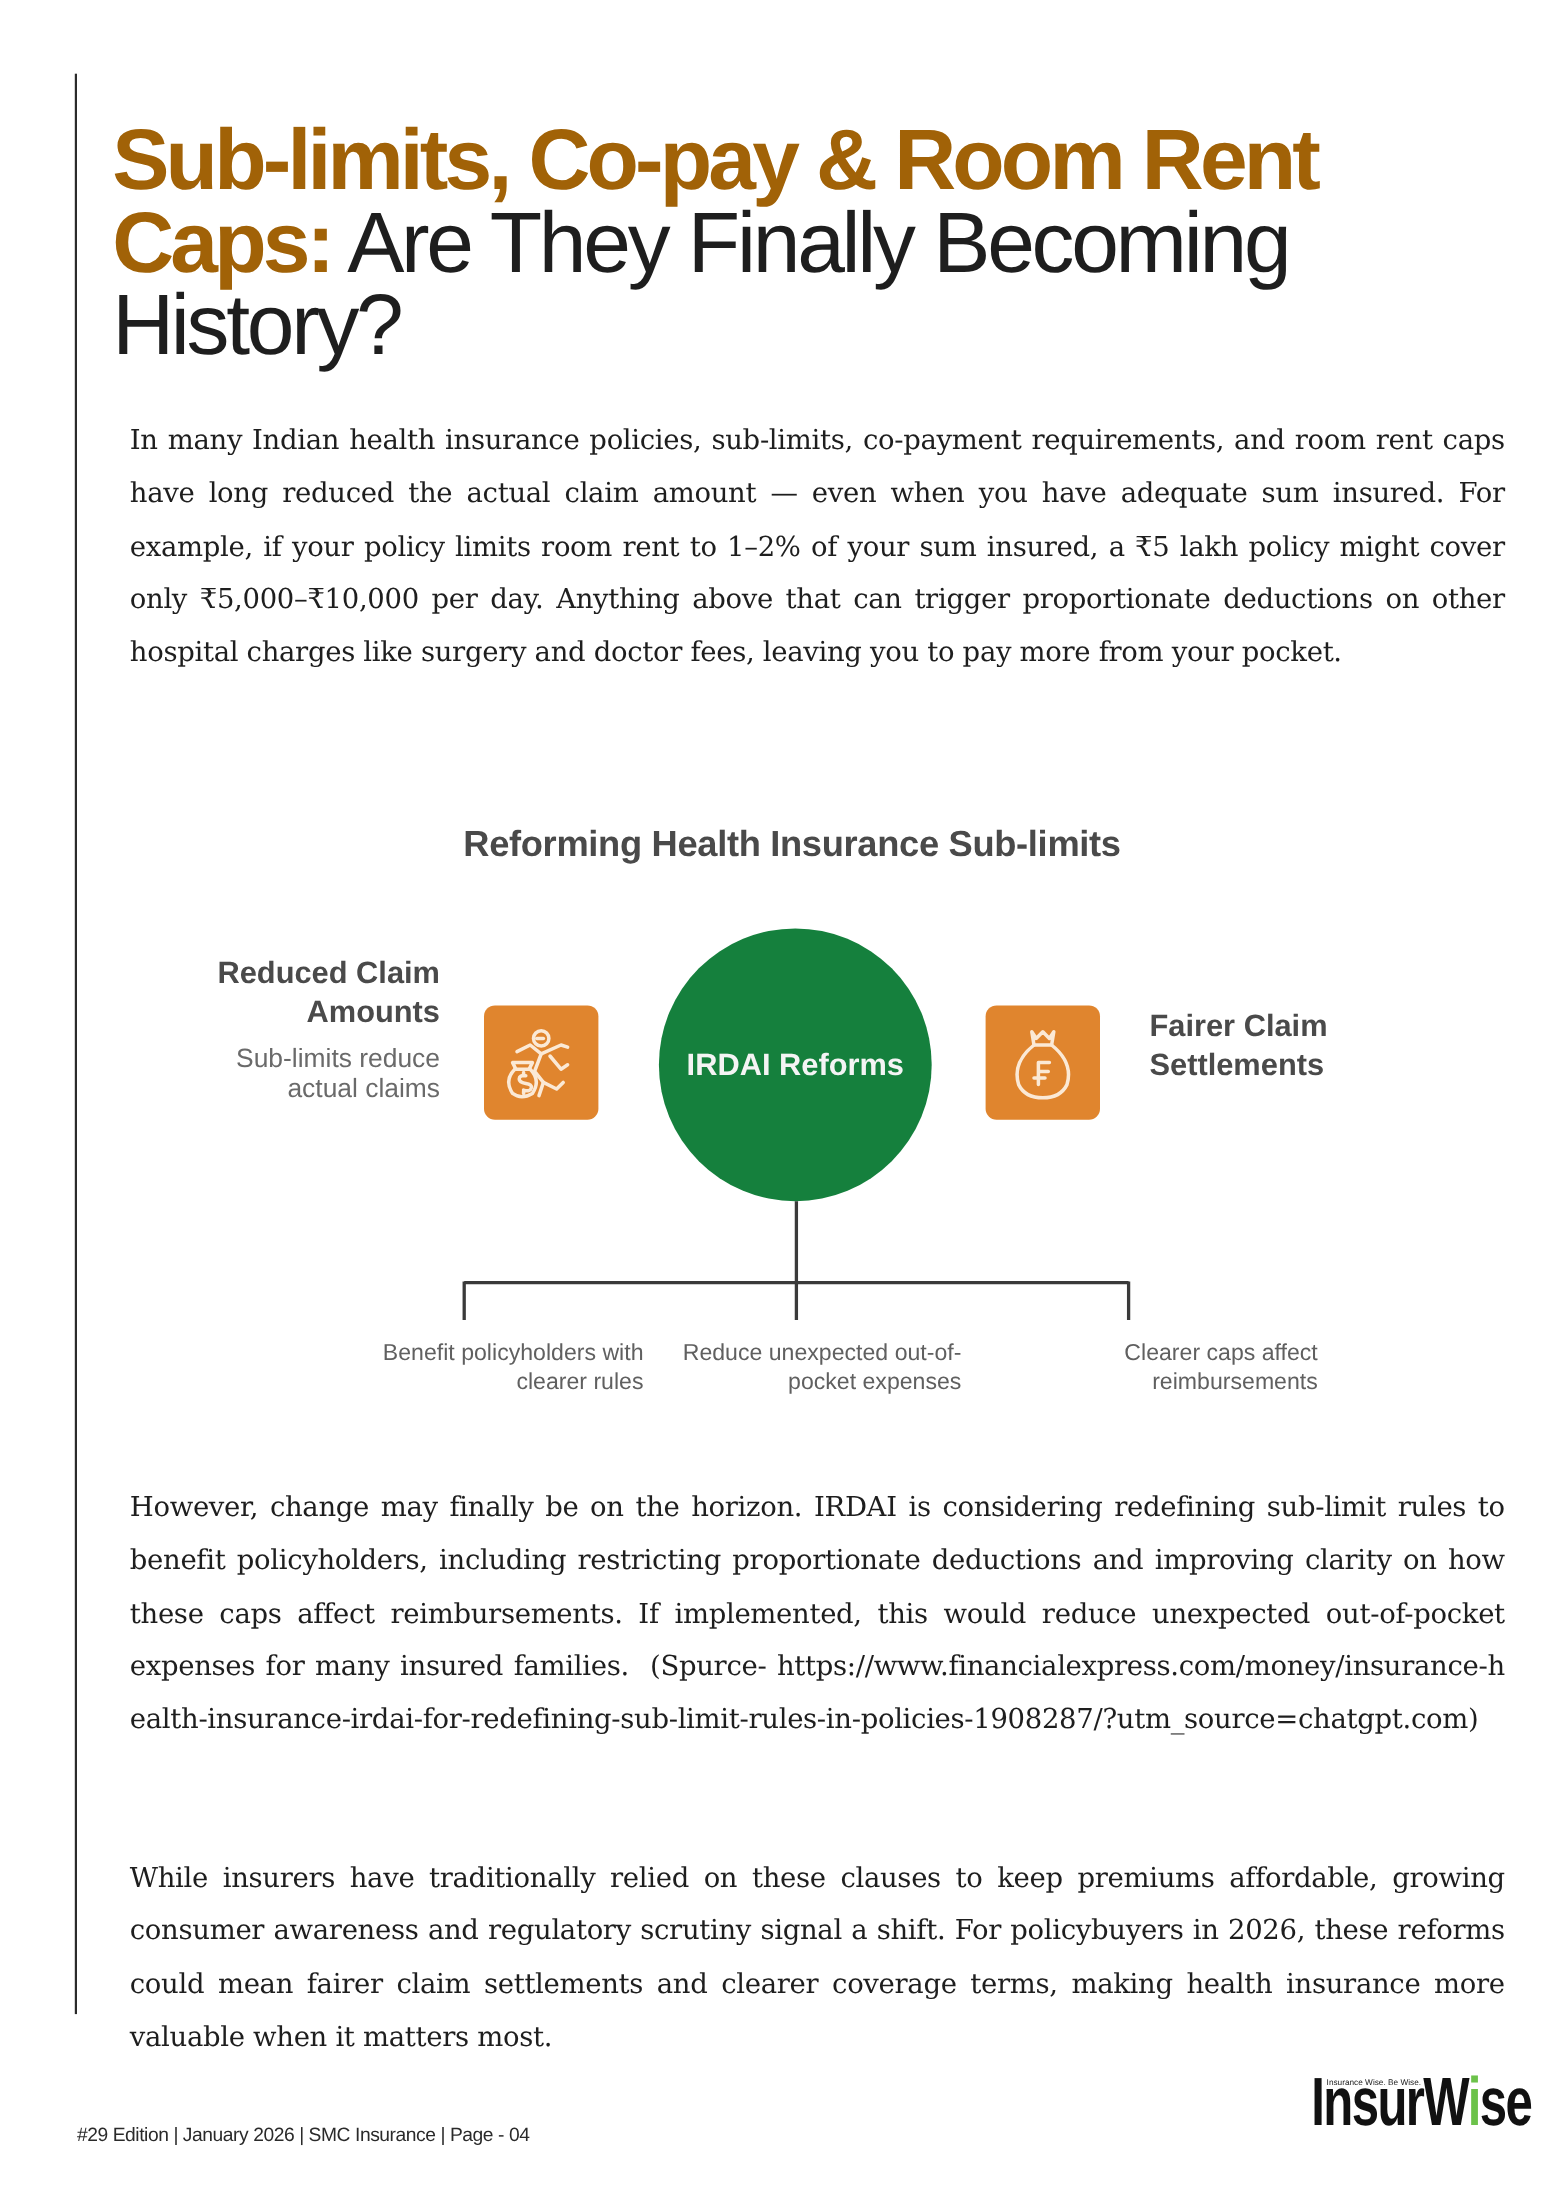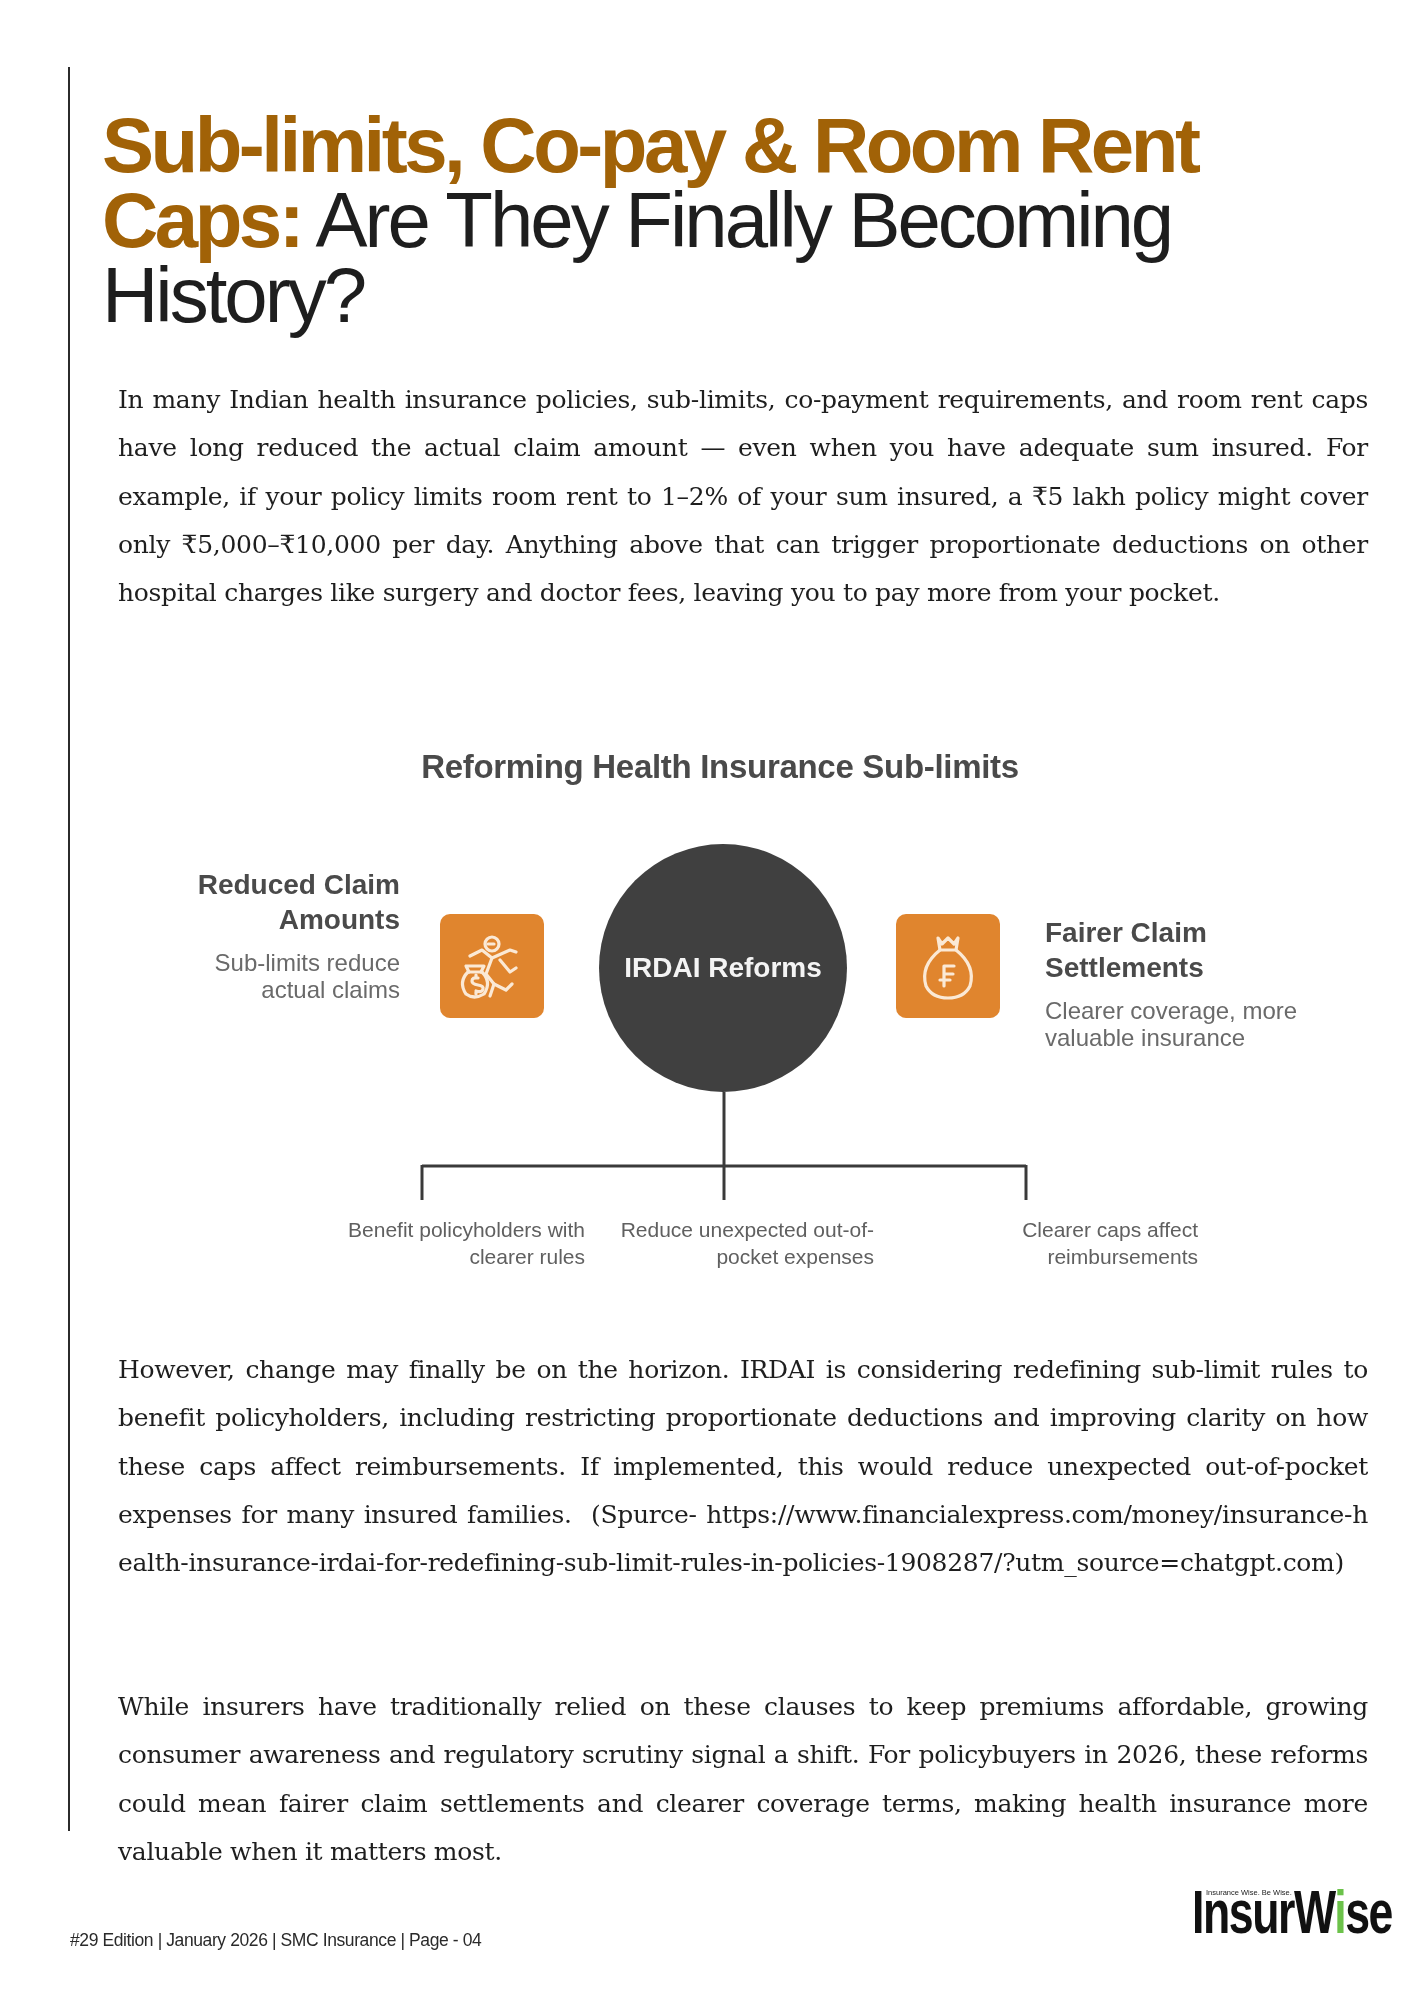--- a/index.html
+++ b/index.html
@@ -29,21 +29,21 @@
   .side-block .s { font-size: 24px; line-height: 27px; color: #6a6a6a; margin-top: 12px; }
   .left-block { left: 150px; width: 250px; top: 867px; text-align: right; }
   .right-block { left: 1045px; width: 290px; top: 915px; text-align: left; }
 
   .icon-box { position: absolute; width: 104px; height: 104px; background: #E0852E;
     border-radius: 10px; display: flex; align-items: center; justify-content: center; }
   .icon-left { left: 440px; top: 914px; }
   .icon-right { left: 896px; top: 914px; }
 
   .hub { position: absolute; left: 599px; top: 844px; width: 248px; height: 248px; border-radius: 50%;
-    background: #404040; display: flex; align-items: center; justify-content: center;
+    background: #15803d; display: flex; align-items: center; justify-content: center;
     font-family: "Liberation Sans", sans-serif; font-weight: 700; font-size: 28px; color: #f4f4f4; }
 
   .connector { position: absolute; left: 0; top: 0; }
 
   .leaf { position: absolute; top: 1216px; width: 300px; text-align: right;
     font-family: "Liberation Sans", sans-serif; font-size: 21px; line-height: 27px; color: #606060; }
   .leaf1 { left: 285px; }
   .leaf2 { left: 574px; }
   .leaf3 { left: 898px; }
 
@@ -94,21 +94,20 @@
   <div class="icon-box icon-right">
     <svg width="80" height="80" viewBox="0 0 80 80" fill="none" stroke="#fbe9d5" stroke-width="3.2" stroke-linecap="round" stroke-linejoin="round">
       <path d="M30 12 l4 6 l6 -6 l6 6 l4 -6 l-2 12 h-16 z"></path>
       <path d="M32 24 q-20 16 -14 36 q6 12 22 12 q16 0 22 -12 q6 -20 -14 -36"></path>
       <path d="M46 40 h-10 v20 M36 48 h9 M32 54 h10"></path>
     </svg>
   </div>
 
   <div class="side-block right-block">
     <div class="h">Fairer Claim Settlements</div>
-    <div class="s">Clearer coverage, more valuable insurance</div>
   </div>
 
   <svg class="connector" width="1414" height="1300">
     <line x1="724" y1="1092" x2="724" y2="1166" stroke="#3a3a3a" stroke-width="3"></line>
     <line x1="422" y1="1166" x2="1026" y2="1166" stroke="#3a3a3a" stroke-width="3"></line>
     <line x1="422" y1="1165" x2="422" y2="1200" stroke="#3a3a3a" stroke-width="3"></line>
     <line x1="724" y1="1165" x2="724" y2="1200" stroke="#3a3a3a" stroke-width="3"></line>
     <line x1="1026" y1="1165" x2="1026" y2="1200" stroke="#3a3a3a" stroke-width="3"></line>
   </svg>
 

